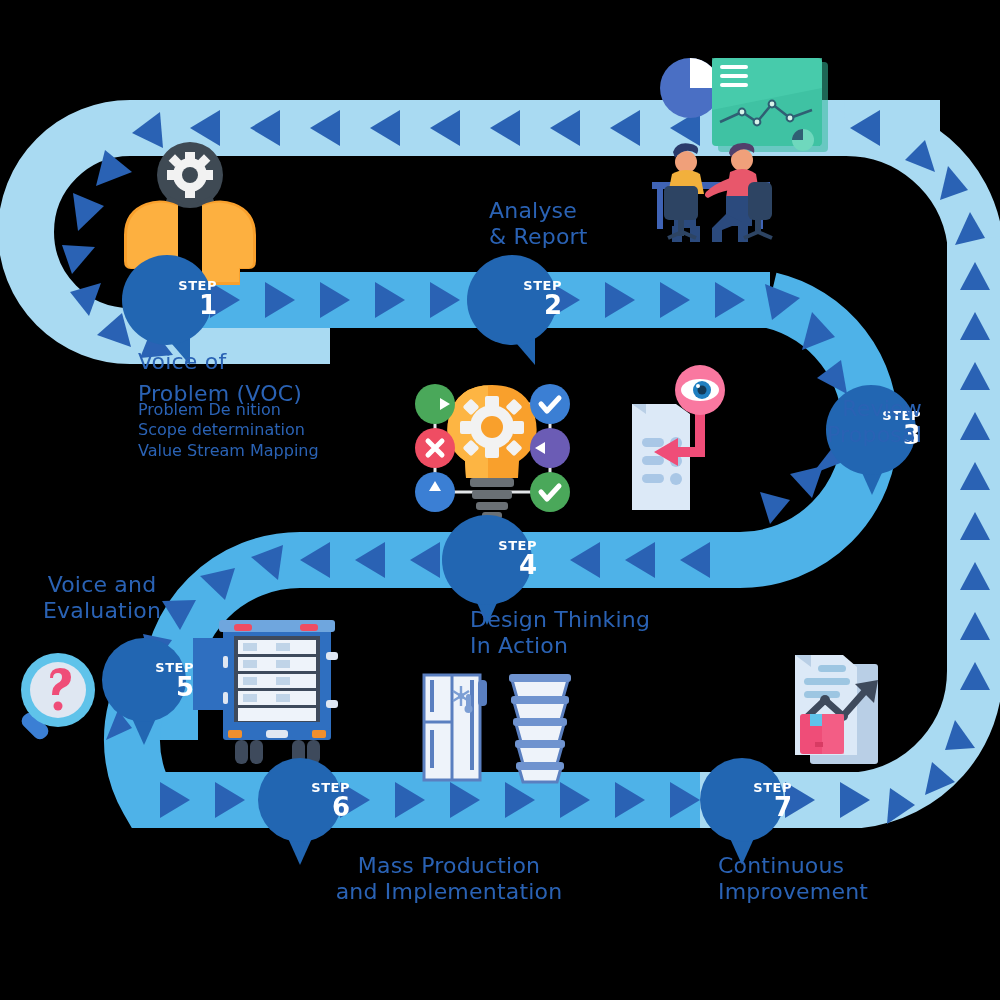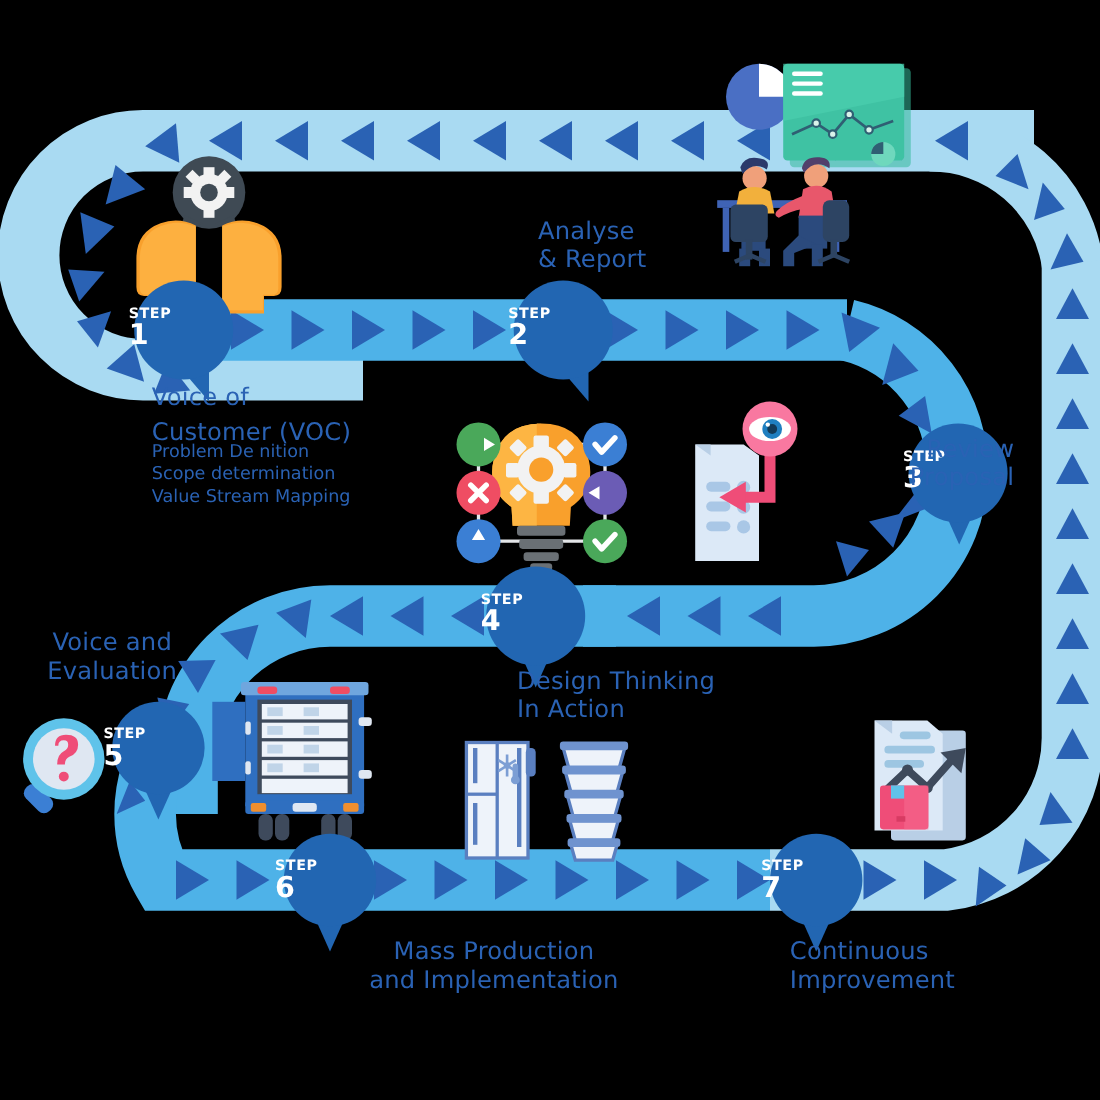--- a/index.html
+++ b/index.html
@@ -9,21 +9,21 @@
     font-family:"DejaVu Sans", sans-serif;
   }
   svg.layer{position:absolute;left:0;top:0;width:1000px;height:1000px;}
   .lbl{
     position:absolute;color:#2a62b4;font-weight:normal;line-height:1.16;
     font-family:"DejaVu Sans", sans-serif;white-space:pre-line;
   }
   .lbl-main{font-size:22px;letter-spacing:.2px;}
   .lbl-sub{font-size:16px;line-height:1.28;letter-spacing:0px;}
   .step-txt{
-    position:absolute;text-align:left;color:#ffffff;pointer-events:none;
+    position:absolute;text-align:right;color:#ffffff;pointer-events:none;
     font-family:"DejaVu Sans", sans-serif;
   }
   .step-word{font-size:13px;font-weight:bold;letter-spacing:.5px;display:block;}
   .step-num{font-size:26px;font-weight:bold;display:block;margin-top:-3px;}
 </style>
 </head>
 <body>
 
 <div id="stage">
 
@@ -462,21 +462,21 @@
   <div class="step-txt" style="left:250px;top:780px;width:100px;">
     <span class="step-word">STEP</span>
     <span class="step-num">6</span>
   </div>
   <div class="step-txt" style="left:692px;top:780px;width:100px;">
     <span class="step-word">STEP</span>
     <span class="step-num">7</span>
   </div>
 
   <div class="lbl lbl-main" style="left:138px;top:346px;width:240px;line-height:1.45;">Voice of
-Customer (VOC)</div>
+Problem (VOC)</div>
   <div class="lbl lbl-sub" style="left:138px;top:400px;width:260px;">Problem De nition
 Scope determination
 Value Stream Mapping</div>
 
   <div class="lbl lbl-main" style="left:489px;top:198px;width:220px;text-align:left;">Analyse
 &amp; Report</div>
 
   <div class="lbl lbl-main" style="left:742px;top:396px;width:180px;text-align:right;">Review
 Proposal</div>
 

